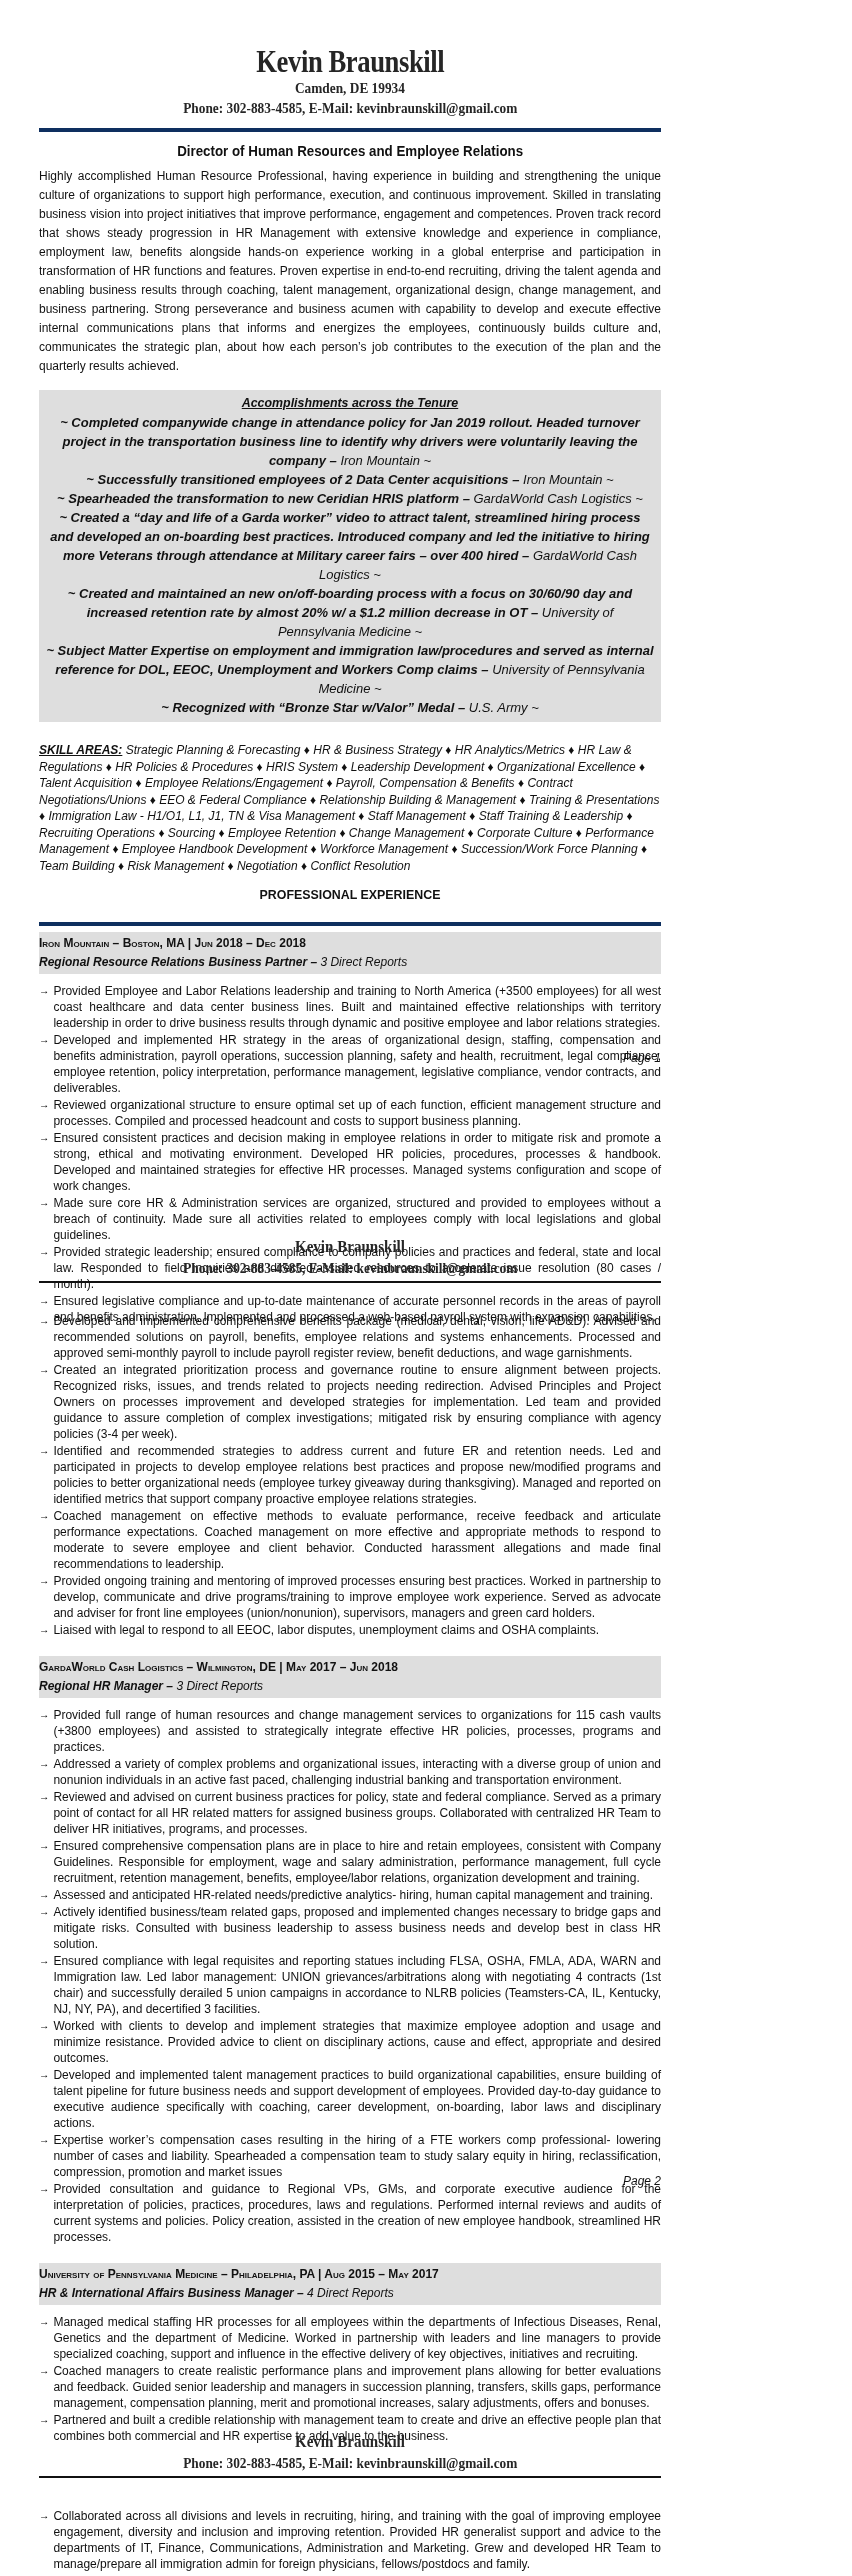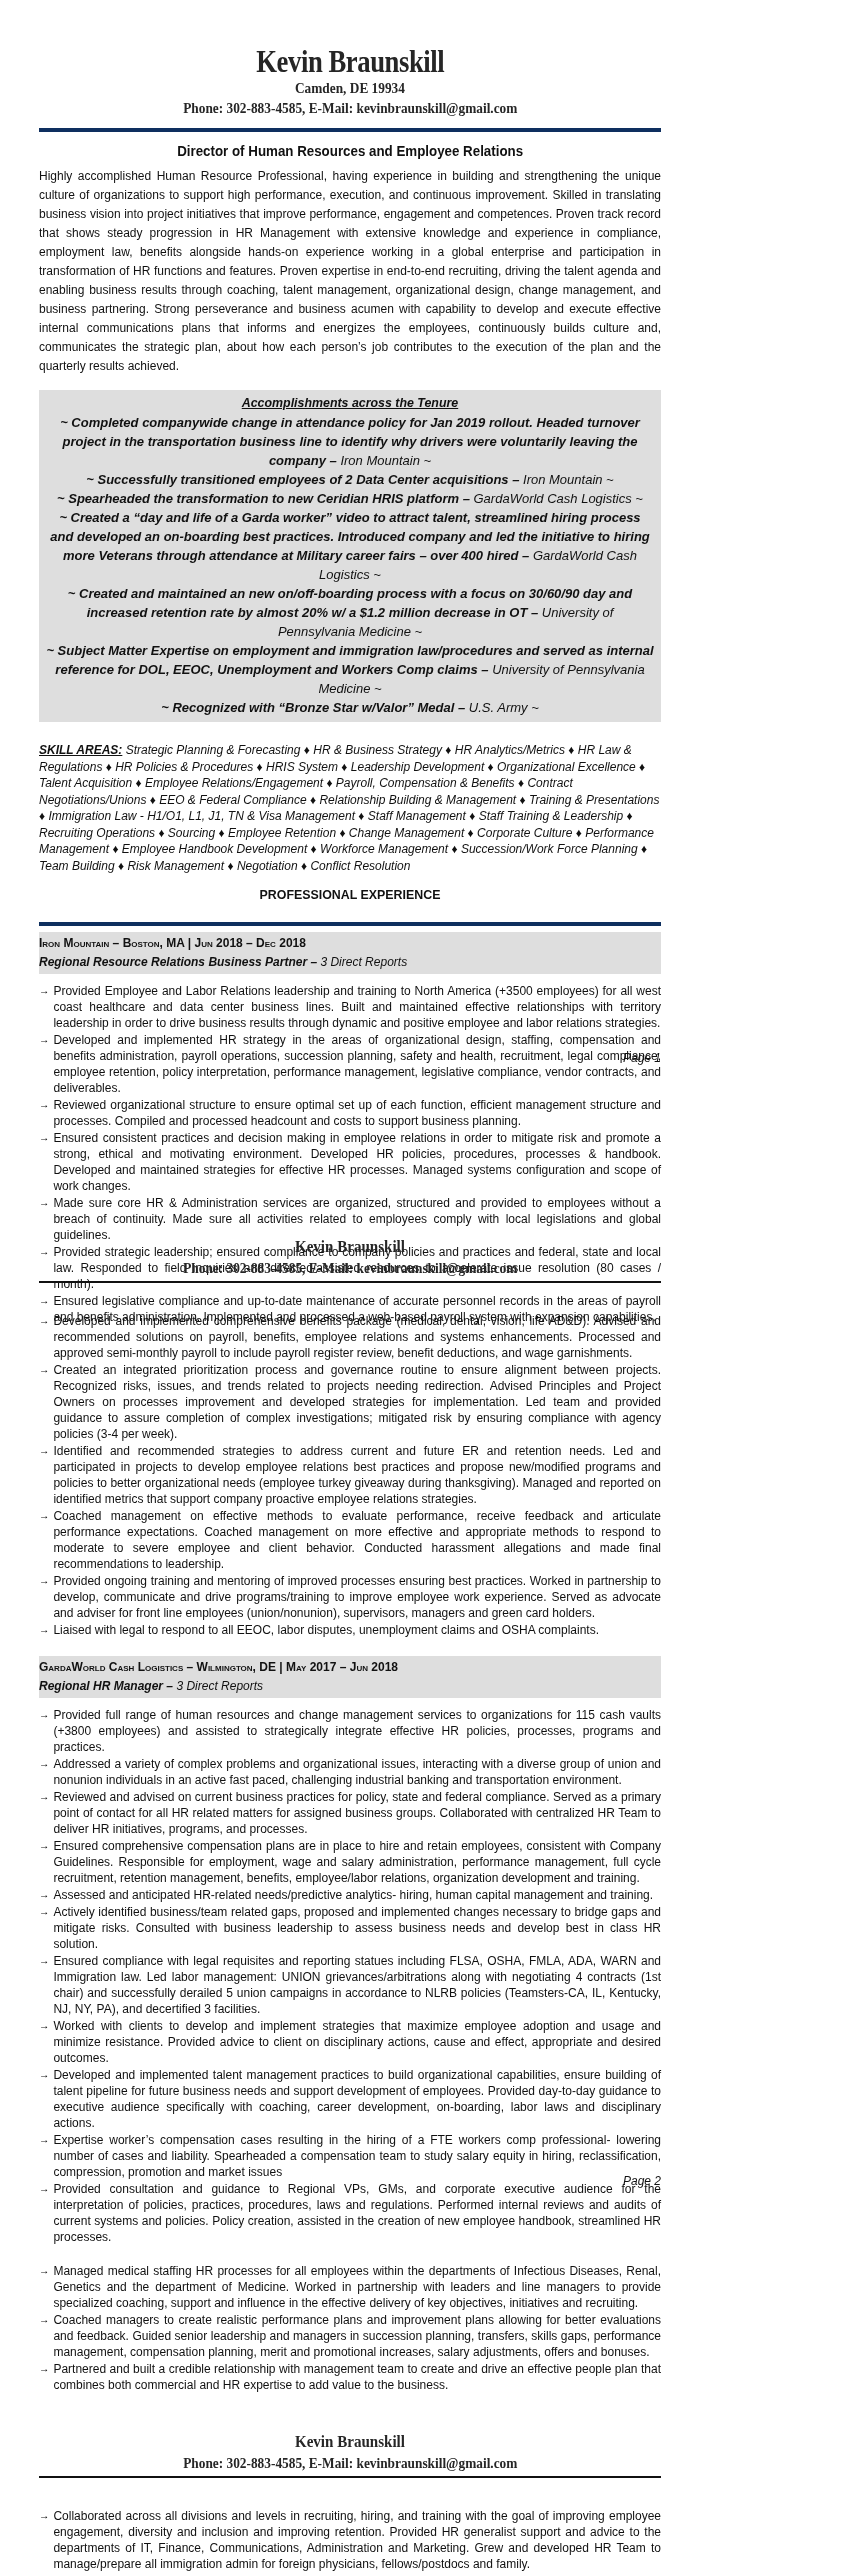--- a/index.html
+++ b/index.html
@@ -123,20 +123,24 @@
       <li><span class="arrow">→</span><span>Actively identified business/team related gaps, proposed and implemented changes necessary to bridge gaps and mitigate risks. Consulted with business leadership to assess business needs and develop best in class HR solution.</span></li>
       <li><span class="arrow">→</span><span>Ensured compliance with legal requisites and reporting statues including FLSA, OSHA, FMLA, ADA, WARN and Immigration law. Led labor management: UNION grievances/arbitrations along with negotiating 4 contracts (1st chair) and successfully derailed 5 union campaigns in accordance to NLRB policies (Teamsters-CA, IL, Kentucky, NJ, NY, PA), and decertified 3 facilities.</span></li>
       <li><span class="arrow">→</span><span>Worked with clients to develop and implement strategies that maximize employee adoption and usage and minimize resistance. Provided advice to client on disciplinary actions, cause and effect, appropriate and desired outcomes.</span></li>
       <li><span class="arrow">→</span><span>Developed and implemented talent management practices to build organizational capabilities, ensure building of talent pipeline for future business needs and support development of employees. Provided day-to-day guidance to executive audience specifically with coaching, career development, on-boarding, labor laws and disciplinary actions.</span></li>
       <li><span class="arrow">→</span><span>Expertise worker’s compensation cases resulting in the hiring of a FTE workers comp professional- lowering number of cases and liability. Spearheaded a compensation team to study salary equity in hiring, reclassification, compression, promotion and market issues</span></li>
       <li><span class="arrow">→</span><span>Provided consultation and guidance to Regional VPs, GMs, and corporate executive audience for the interpretation of policies, practices, procedures, laws and regulations. Performed internal reviews and audits of current systems and policies. Policy creation, assisted in the creation of new employee handbook, streamlined HR processes.</span></li>
     </ul>
   </div>
 
   <div class="job-block">
+    <div class="job-head">
+      <div class="job-company">University of Pennsylvania Medicine – Philadelphia, PA | Aug 2015 – May 2017</div>
+      <div class="job-title"><span>HR &amp; International Affairs Business Manager – </span><span class="reports">4 Direct Reports</span></div>
+    </div>
     <ul class="bullets">
       <li><span class="arrow">→</span><span>Managed medical staffing HR processes for all employees within the departments of Infectious Diseases, Renal, Genetics and the department of Medicine. Worked in partnership with leaders and line managers to provide specialized coaching, support and influence in the effective delivery of key objectives, initiatives and recruiting.</span></li>
       <li><span class="arrow">→</span><span>Coached managers to create realistic performance plans and improvement plans allowing for better evaluations and feedback. Guided senior leadership and managers in succession planning, transfers, skills gaps, performance management, compensation planning, merit and promotional increases, salary adjustments, offers and bonuses.</span></li>
       <li><span class="arrow">→</span><span>Partnered and built a credible relationship with management team to create and drive an effective people plan that combines both commercial and HR expertise to add value to the business.</span></li>
     </ul>
   </div>
   <div class="page-num">Page 2</div>
 </div>
 
 <div class="page p3">

